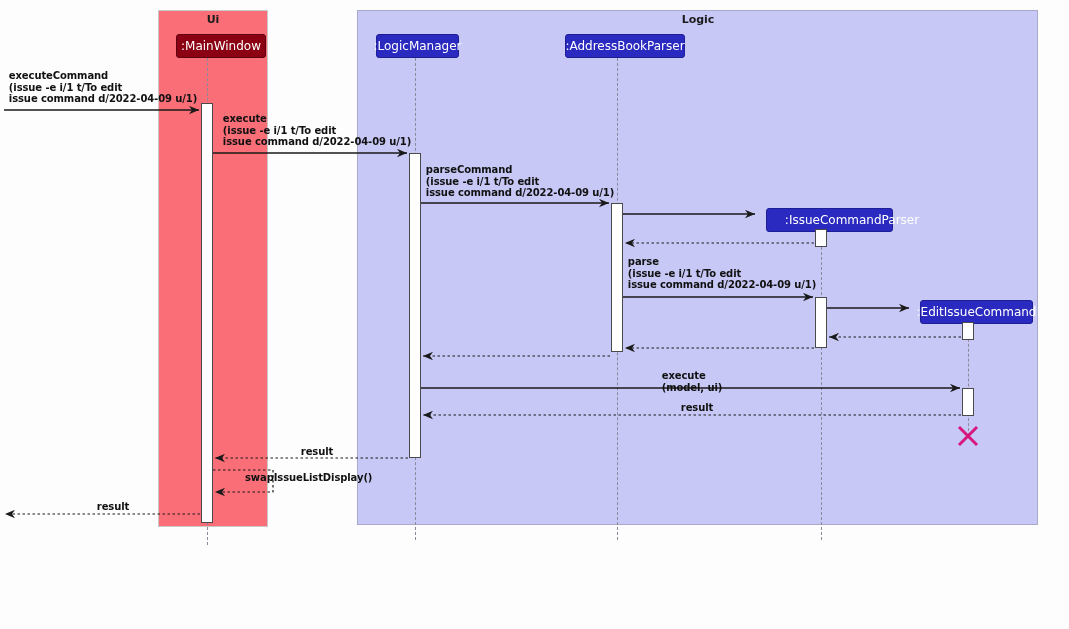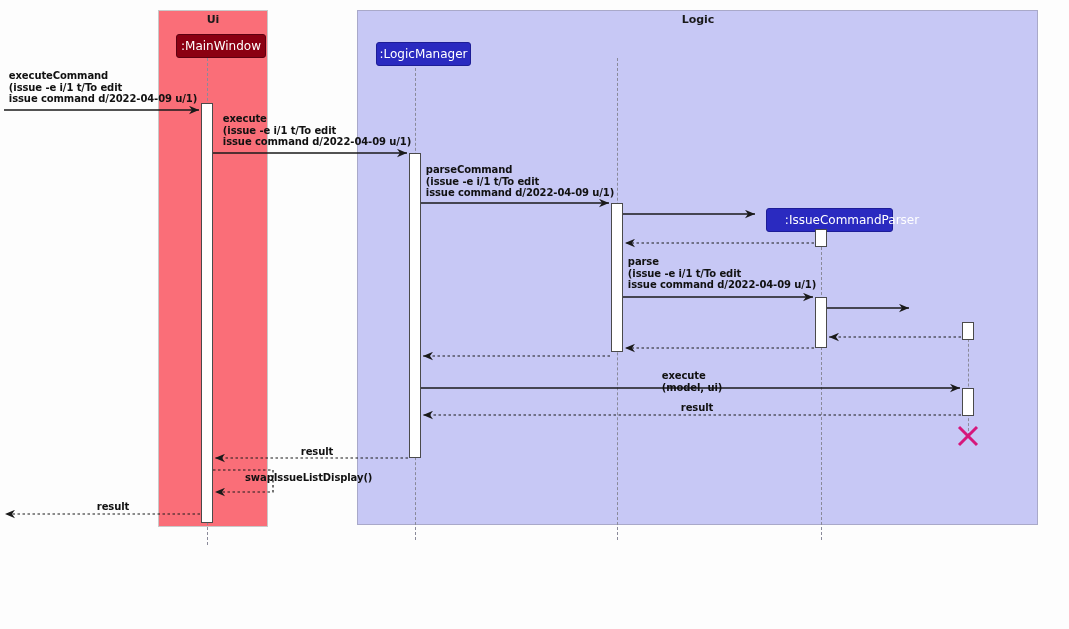--- a/index.html
+++ b/index.html
@@ -118,25 +118,31 @@
 
     <div class="lifeline" style="left:207px; top:58px; height:487px;"></div>
     <div class="lifeline" style="left:415px; top:58px; height:482px;"></div>
     <div class="lifeline" style="left:617px; top:58px; height:482px;"></div>
     <div class="lifeline" style="left:821px; top:232px; height:308px;"></div>
     <div class="lifeline" style="left:968px; top:324px; height:112px;"></div>
 
     <div class="participant ui-box" style="left:168px; top:34px; width:90px; height:24px;">
       <span>:MainWindow</span>
     </div>
-    <div class="participant logic-box" style="left:368px; top:42px; width:95px; height:24px;">
+    <div class="participant logic-box" style="left:368px; top:34px; width:83px; height:24px;">
       <span>:LogicManager</span>
+    </div>
+    <div class="participant logic-box" style="left:557px; top:34px; width:120px; height:24px;">
+      <span>:AddressBookParser</span>
     </div>
     <div class="participant logic-box" style="left:758px; top:208px; width:127px; height:24px;padding-left:45px;">
       <span>:IssueCommandParser</span>
+    </div>
+    <div class="participant logic-box" style="left:912px; top:300px; width:113px; height:24px;">
+      <span>:EditIssueCommand</span>
     </div>
 
     <div class="activation" style="left:201px; top:103px; width:12px; height:420px;"></div>
     <div class="activation" style="left:409px; top:153px; width:12px; height:305px;"></div>
     <div class="activation" style="left:611px; top:203px; width:12px; height:149px;"></div>
     <div class="activation" style="left:815px; top:229px; width:12px; height:18px;"></div>
     <div class="activation" style="left:815px; top:297px; width:12px; height:51px;"></div>
     <div class="activation" style="left:962px; top:322px; width:12px; height:18px;"></div>
     <div class="activation" style="left:962px; top:388px; width:12px; height:28px;"></div>
 

